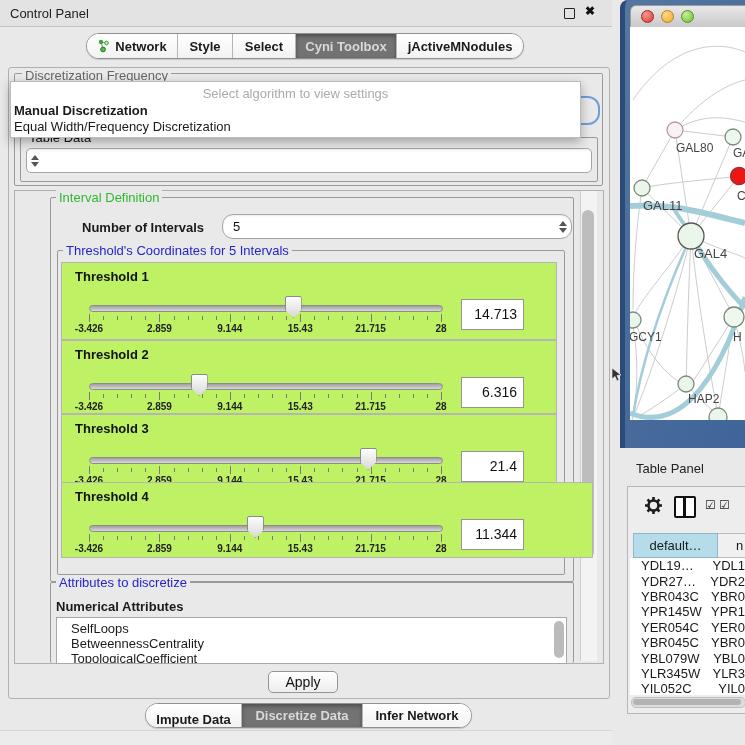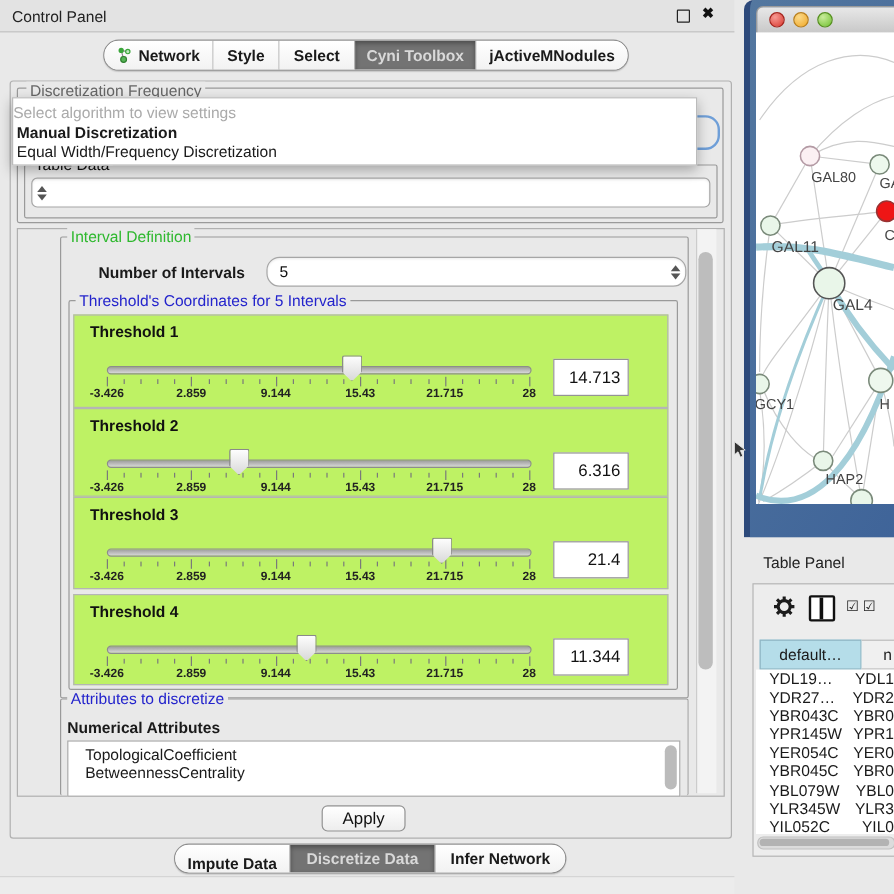--- a/index.html
+++ b/index.html
@@ -28,21 +28,21 @@
   
   .combo{background:#fff;border:1px solid #a6a6a6;border-radius:5px;font-size:13px;color:#111;
          display:flex;align-items:center;box-shadow:inset 0 1px 2px rgba(0,0,0,.08);}
   .combo .val{flex:1;padding-left:10px;white-space:nowrap;overflow:hidden;}
   .stepper{width:16px;display:flex;flex-direction:column;align-items:center;justify-content:center;gap:2px;}
   .stepper i{width:0;height:0;border-left:4px solid transparent;border-right:4px solid transparent;}
   .stepper i.up{border-bottom:5px solid #555;} .stepper i.dn{border-top:5px solid #555;}
   
   .popup{left:10px;top:81px;width:569px;height:55px;background:#fff;border:1px solid #bbb;
          box-shadow:0 4px 10px rgba(0,0,0,.3);z-index:20;}
-  .popup .hint{position:absolute;left:0;top:4px;width:100%;text-align:left;font-size:13px;color:#aaa;}
+  .popup .hint{position:absolute;left:0;top:4px;width:100%;text-align:center;font-size:13px;color:#aaa;}
   .popup .opt{position:absolute;left:3px;font-size:13px;white-space:nowrap;}
   .focus-frag{left:500px;top:96px;width:96px;height:25px;border:2px solid #6f9fd8;border-radius:12px;background:#e9e9e9;z-index:10;}
   
   .scroll-panel{left:14px;top:190px;width:588px;height:472px;border:1px solid #b0b0b0;background:#e9e9e9;}
   .vscroll-track{left:580px;top:191px;width:16px;height:470px;background:#f3f3f3;border-left:1px solid #ccc;}
   .vscroll-thumb{left:582px;top:210px;width:12px;height:348px;background:#bdbdbd;border-radius:6px;}
   .th-panel{position:absolute;left:61px;width:494px;background:#bef264;border:1px solid #b5b5b5;}
   .th-head{position:absolute;left:13px;top:6px;font-size:13px;font-weight:bold;color:#111;}
   .track{position:absolute;left:27px;top:42px;width:352px;height:5px;border:1px solid #8d8d8d;border-radius:4px;
          background:linear-gradient(#9f9f9f,#d8d8d8);}
@@ -264,21 +264,21 @@
       <div class="tick" style="left: 379px; top: 51px; height: 8px;"></div>
       <div class="scale-lab" style="left: 3px;">-3.426</div>
       <div class="scale-lab" style="left: 73.4px;">2.859</div>
       <div class="scale-lab" style="left: 143.8px;">9.144</div>
       <div class="scale-lab" style="left: 214.2px;">15.43</div>
       <div class="scale-lab" style="left: 284.6px;">21.715</div>
       <div class="scale-lab" style="left: 355px;">28</div>
       <div class="thumb" style="left: 297.6px;"></div>
       <div class="val-box">21.4</div>
     </div>
-    <div class="th-panel" style="top: 495px; height: 74px;">
+    <div class="th-panel" style="top: 482px; height: 74px; padding-left: 36px;">
       <div class="th-head">Threshold 4</div>
       <div class="track"></div>
       <div class="tick" style="left: 27px; top: 51px; height: 8px;"></div>
       <div class="tick" style="left: 41.1px; top: 53px; height: 4px;"></div>
       <div class="tick" style="left: 55.2px; top: 53px; height: 4px;"></div>
       <div class="tick" style="left: 69.2px; top: 53px; height: 4px;"></div>
       <div class="tick" style="left: 83.3px; top: 53px; height: 4px;"></div>
       <div class="tick" style="left: 97.4px; top: 51px; height: 8px;"></div>
       <div class="tick" style="left: 111.5px; top: 53px; height: 4px;"></div>
       <div class="tick" style="left: 125.6px; top: 53px; height: 4px;"></div>
@@ -309,22 +309,23 @@
       <div class="thumb" style="left: 184.9px;"></div>
       <div class="val-box">11.344</div>
     </div>
   </div>
 
 <div class="abs gbox" style="left:50px;top:582px;width:522px;height:80px;border-bottom:none;"></div>
 <div class="abs glabel blue" style="left:56px;top:575px;">Attributes to discretize</div>
 <div class="abs" style="left:56px;top:599px;font-size:13px;font-weight:bold;">Numerical Attributes</div>
 <div class="abs attr-list">
   <div id="attr-items" style="padding-top:3px;">
+      <div class="attr-item">SelfLoops</div>
+      <div class="attr-item">BetweennessCentrality</div>
       <div class="attr-item">TopologicalCoefficient</div>
-      <div class="attr-item">BetweennessCentrality</div>
     </div>
   <div class="list-scroll"></div>
 </div>
 
 <div class="abs apply-btn">Apply</div>
 <div class="abs tabgroup" id="bottom-tabs">
     <div class="tab" style="width: 95px; align-items: flex-end;">
       <span>Impute Data</span>
     </div>
     <div class="tab active" style="width: 120px;">

